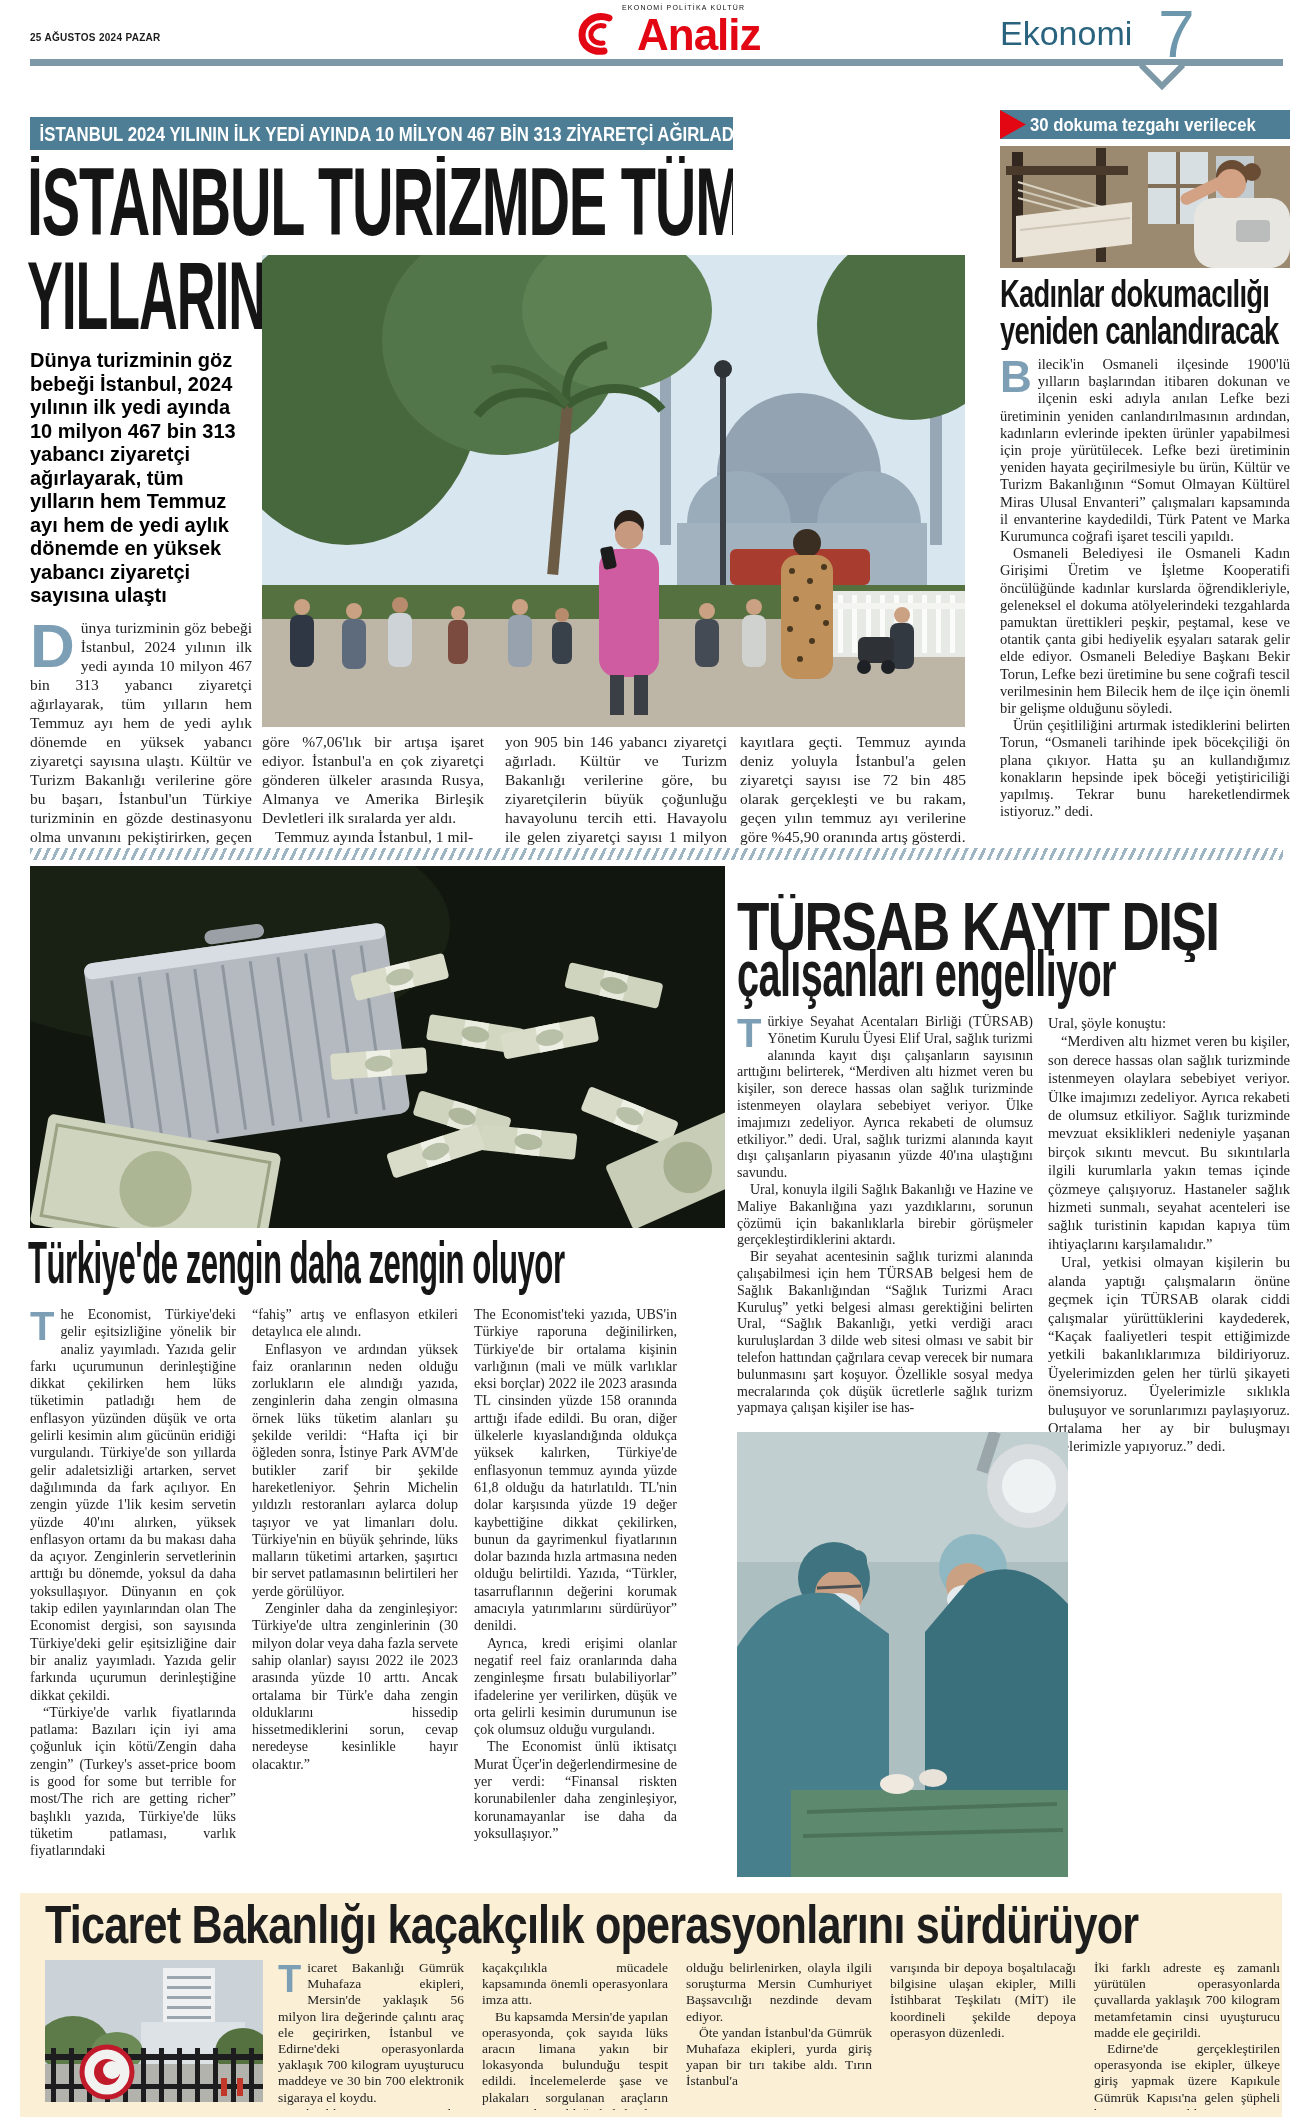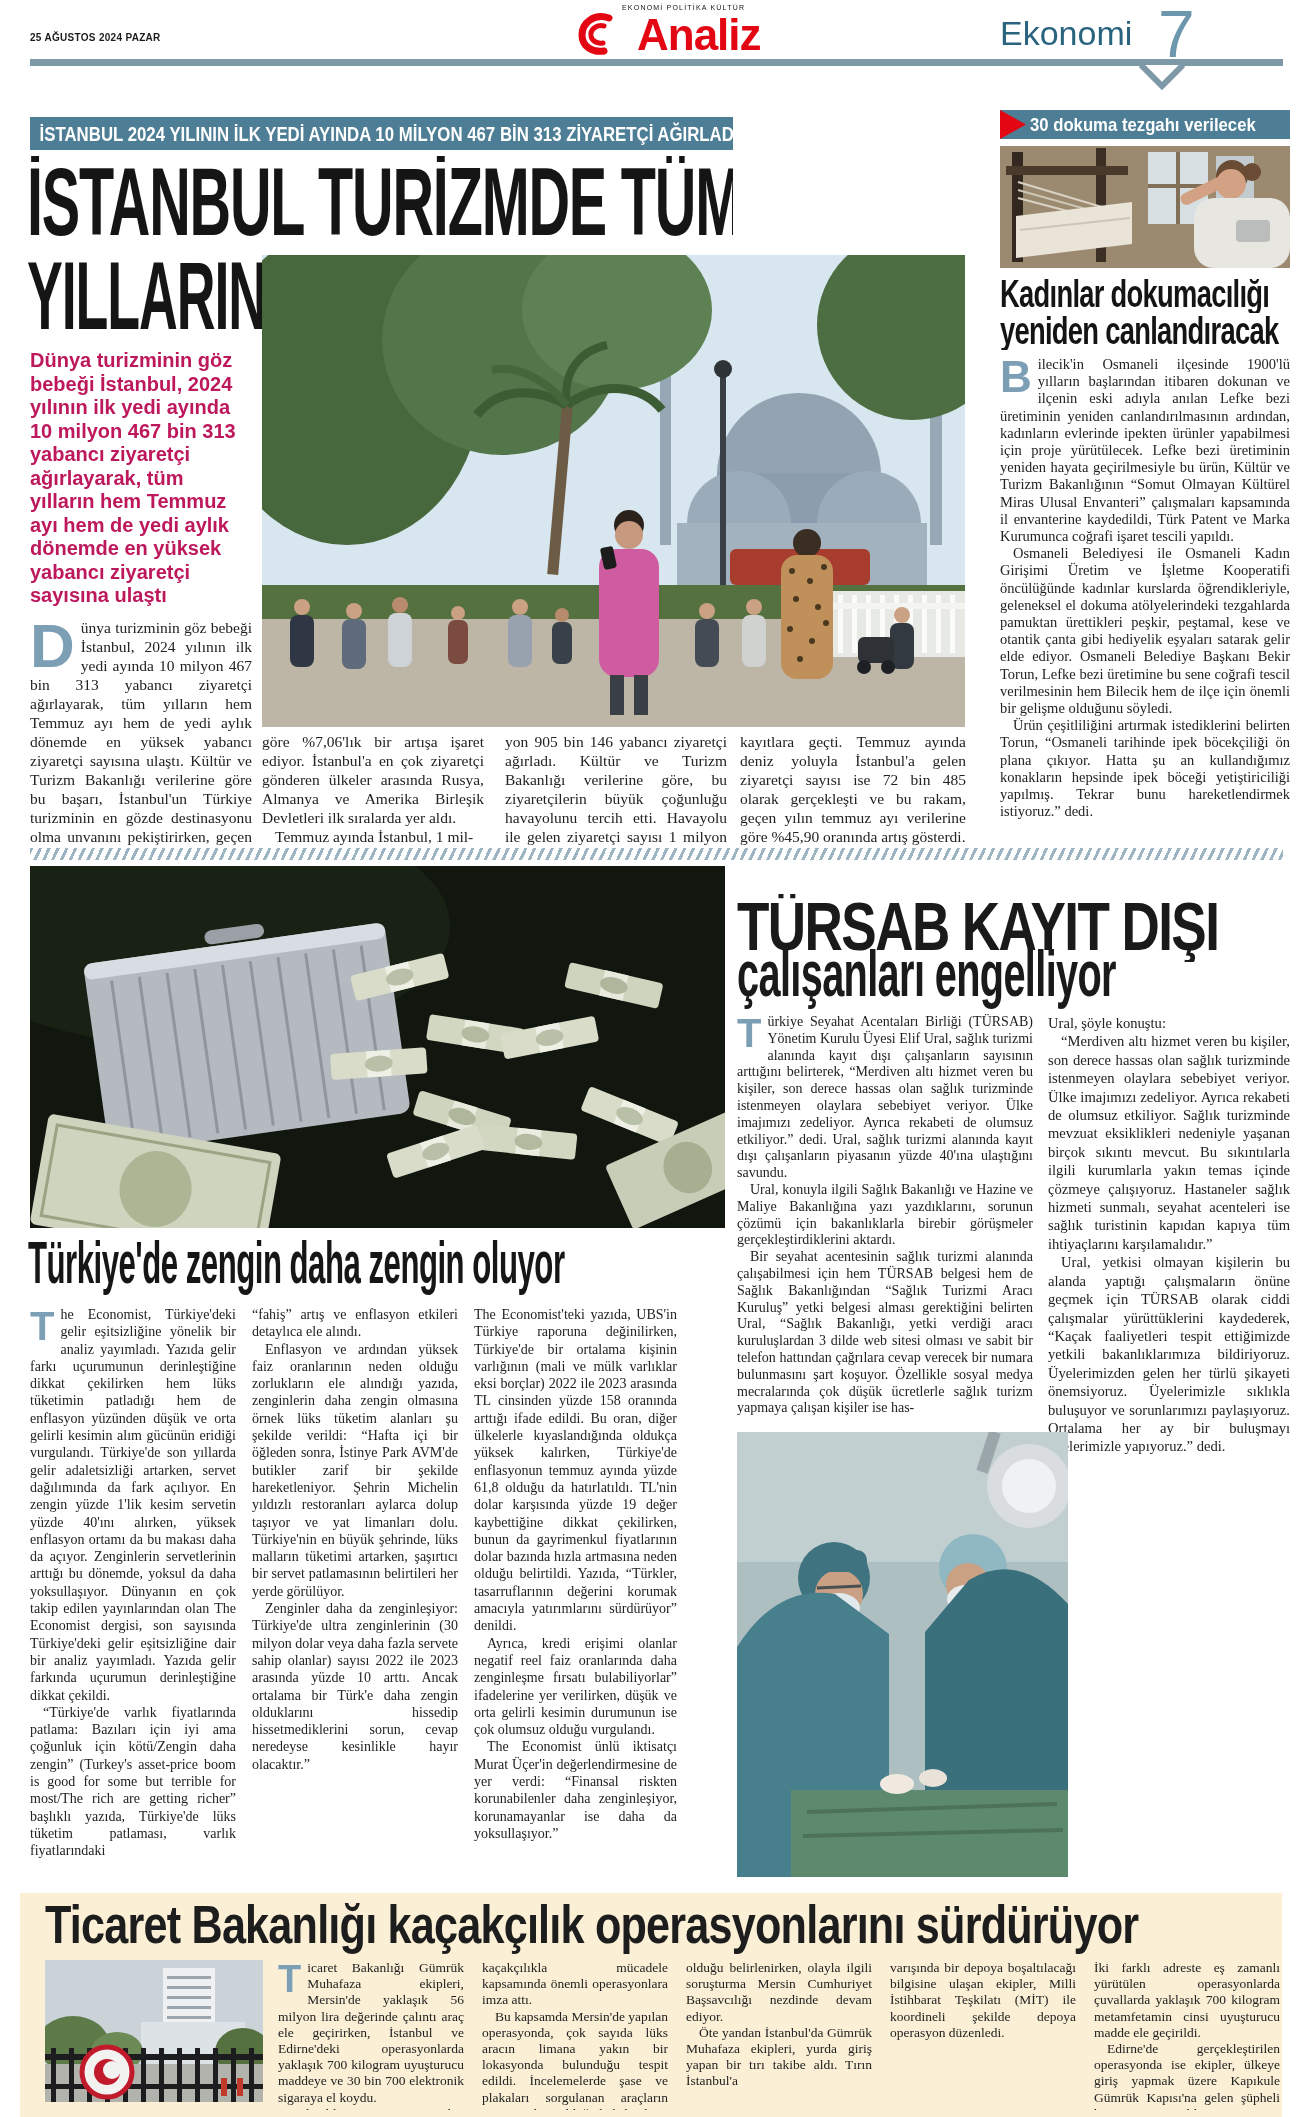--- a/index.html
+++ b/index.html
@@ -52,21 +52,21 @@
     <span class="cond" style="font-size:21px;line-height:33px;padding-left:12px;transform:scaleX(.80);">İSTANBUL 2024 YILININ İLK YEDİ AYINDA 10 MİLYON 467 BİN 313 ZİYARETÇİ AĞIRLADI</span>
   </div>
 
   <div class="abs" style="left:27px;top:156px;width:706px;height:95px;overflow:hidden;">
     <span class="cond bighead" style="font-size:96px;transform:scaleX(.60);">İSTANBUL TURİZMDE TÜM</span>
   </div>
   <div class="abs" style="left:27px;top:250px;width:706px;height:95px;overflow:hidden;">
     <span class="cond bighead" style="font-size:96px;transform:scaleX(.56);">YILLARIN REKORUNU KIRDI</span>
   </div>
 
-  <div class="abs" style="left:30px;top:349px;width:220px;height:262px;font-size:20px;line-height:23.5px;font-weight:bold;color:#be185d;overflow:hidden;">Dünya turizminin göz bebeği İstanbul, 2024 yılının ilk yedi ayında 10 milyon 467 bin 313 yabancı ziyaretçi ağırlayarak, tüm yılların hem Temmuz ayı hem de yedi aylık dönemde en yüksek yabancı ziyaretçi sayısına ulaştı</div>
+  <div class="abs" style="left:30px;top:349px;width:220px;height:262px;font-size:20px;line-height:23.5px;font-weight:bold;color:#000000;overflow:hidden;">Dünya turizminin göz bebeği İstanbul, 2024 yılının ilk yedi ayında 10 milyon 467 bin 313 yabancı ziyaretçi ağırlayarak, tüm yılların hem Temmuz ayı hem de yedi aylık dönemde en yüksek yabancı ziyaretçi sayısına ulaştı</div>
 
   <div class="abs serifcol" style="left:30px;top:618px;width:222px;height:228px;font-size:15.5px;line-height:19px;">
     <p><span class="dcap" style="font-size:62px;line-height:50px;">D</span><span>ünya turizminin göz bebeği İstanbul, 2024 yılının ilk yedi ayında 10 milyon 467 bin 313 yabancı ziyaretçi ağırlayarak, tüm yılların hem Temmuz ayı hem de yedi aylık dönemde en yüksek yabancı ziyaretçi sayısına ulaştı. Kültür ve Turizm Bakanlığı verilerine göre bu başarı, İstanbul'un Türkiye turizminin en gözde destinasyonu olma unvanını pekiştirirken, geçen yılın aynı dönemine</span></p>
   </div>
 
   <div class="abs" style="left:262px;top:255px;width:703px;height:472px;overflow:hidden;">
     <svg class="photo" width="703" height="472" viewBox="0 0 703 472">
       <rect width="703" height="472" fill="#d8e6ef"></rect>
       <g>
         <rect x="398" y="90" width="11" height="200" fill="#97a7b5"></rect>

